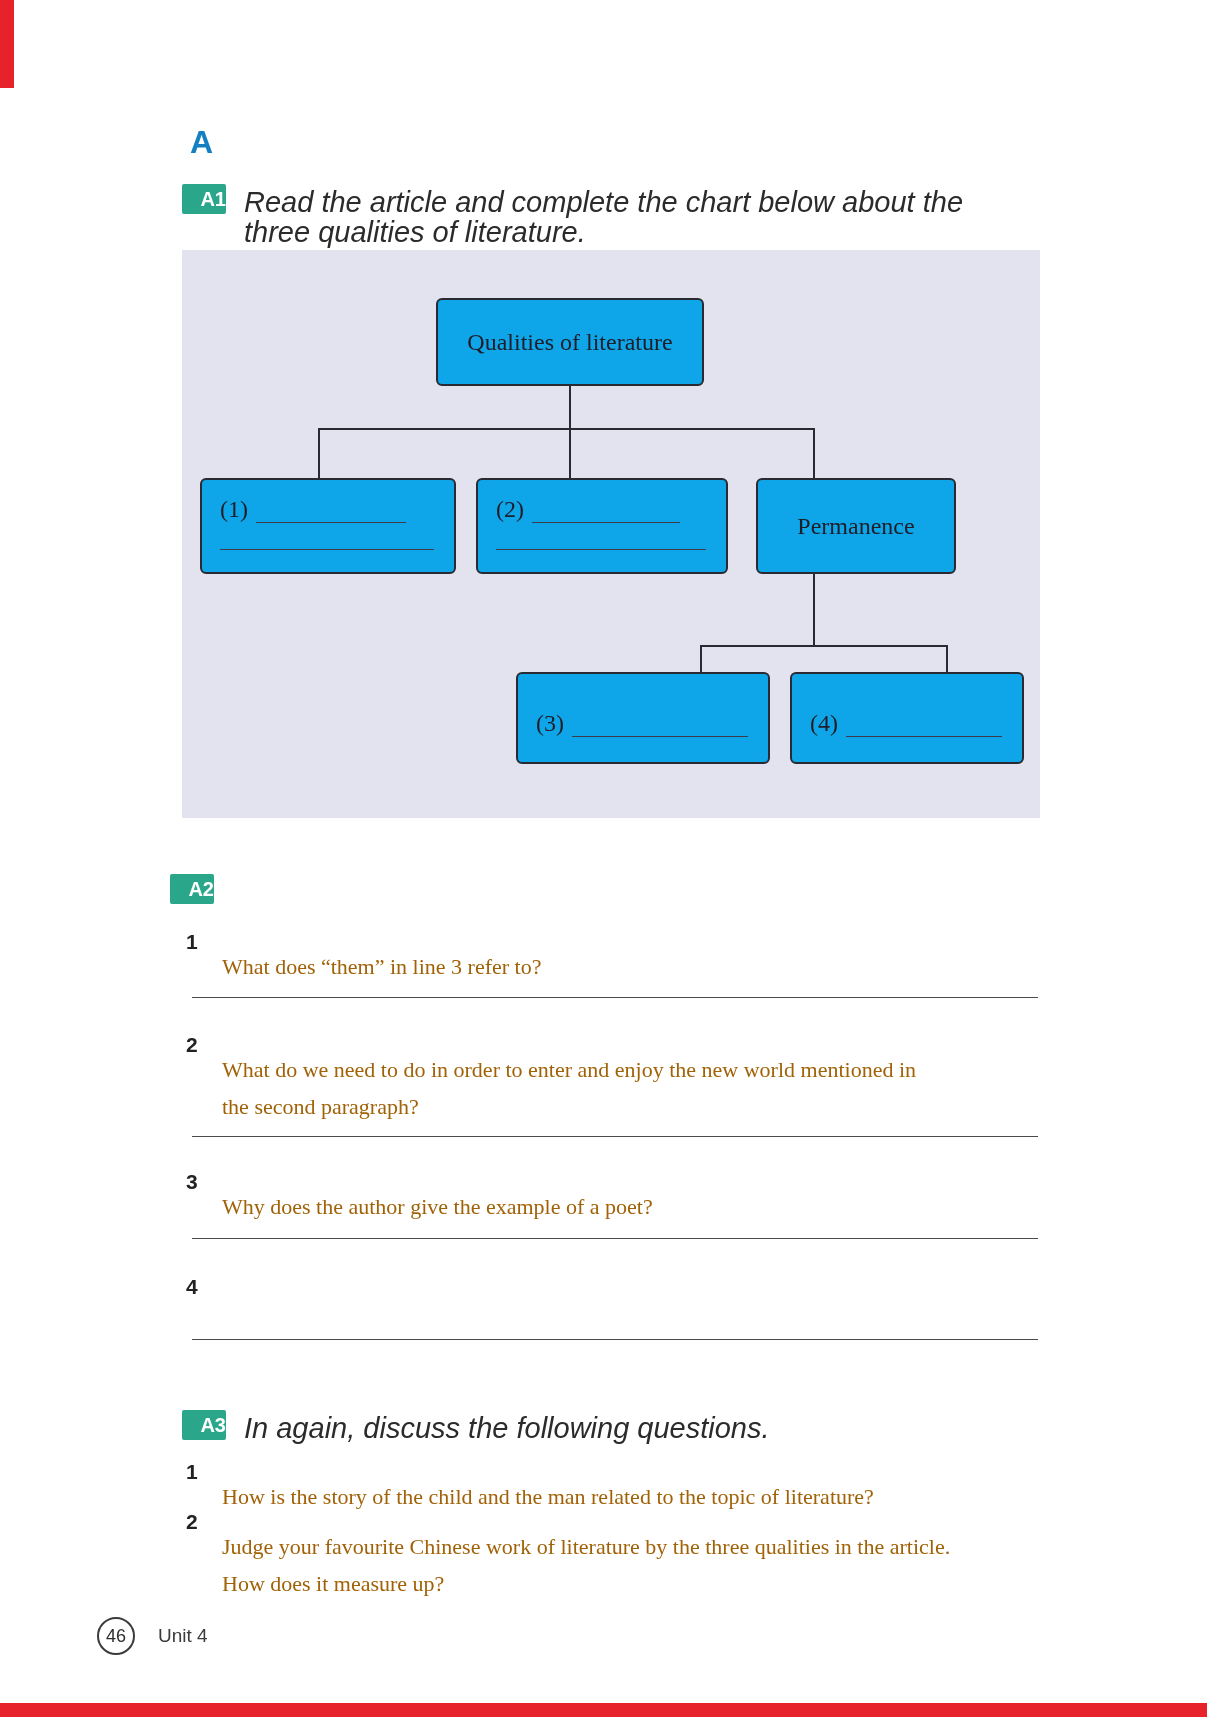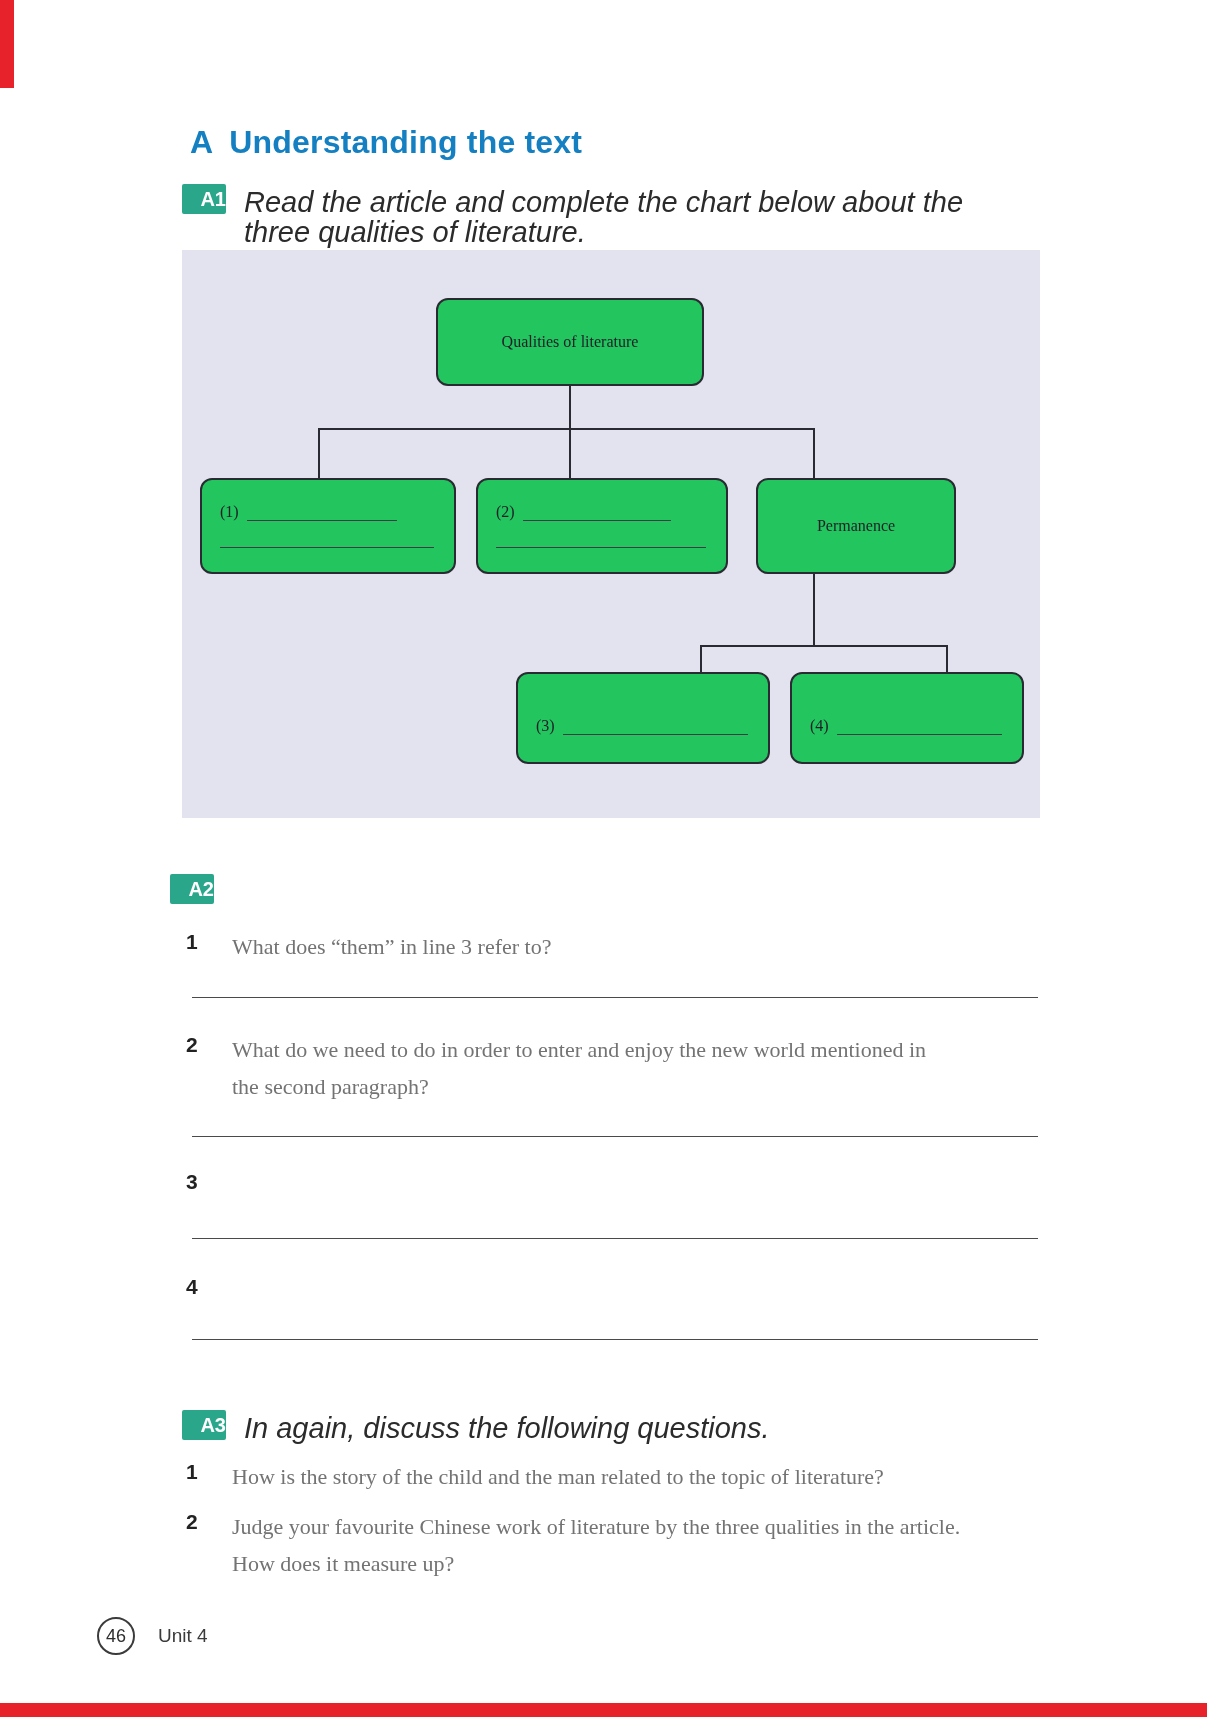--- a/index.html
+++ b/index.html
@@ -16,52 +16,51 @@
 
   
   .badge{position:absolute;width:44px;height:30px;background:#2aa78a;color:#ffffff;
          font-weight:bold;font-size:20px;display:flex;align-items:center;justify-content:flex-end;
          border-radius:2px;}
   .instruction{position:absolute;left:244px;width:790px;font-style:italic;font-size:29px;
                color:#2b2b2b;line-height:30px;}
 
   
   .panel{position:absolute;left:182px;top:250px;width:858px;height:568px;background:#e3e3ef;}
-  .node{position:absolute;background:#22c55e;border:2px solid #2a2a33;border-radius:12px;
-        box-sizing:border-box;font-family:"Liberation Serif",serif;font-size:16px;color:#1e1e28;}
+  .node{position:absolute;background:#0ea5e9;border:2px solid #2a2a33;border-radius:6px;
+        box-sizing:border-box;font-family:"Liberation Serif",serif;font-size:24px;color:#1e1e28;}
   .node-center{display:flex;align-items:center;justify-content:center;}
   .conn{position:absolute;background:#2a2a33;}
   .blank-row{display:flex;align-items:flex-end;gap:8px;padding:16px 20px 0 18px;}
   .blank-label{flex:0 0 auto;}
   .blank-line{flex:1 1 auto;border-bottom:1.6px solid #3c3c46;height:24px;}
   .blank-full{margin:26px 20px 0 18px;border-bottom:1.6px solid #3c3c46;height:0;}
 
   
   .qnum{position:absolute;left:186px;width:22px;font-weight:bold;font-size:21px;color:#222222;}
-  .qtext{position:absolute;left:232px;width:824px;font-family:"Liberation Serif",serif;
-         font-size:22px;color:#737373;line-height:37px;white-space:pre-line;}
+  .qtext{position:absolute;left:222px;width:824px;font-family:"Liberation Serif",serif;
+         font-size:22px;color:#a16207;line-height:37px;white-space:pre-line;margin-top:20px;}
   .answer-line{position:absolute;left:192px;width:846px;height:0;border-bottom:1.6px solid #4a4a4a;}
 
   
   .page-circle{position:absolute;left:97px;top:1617px;width:38px;height:38px;border:2px solid #3b3b3b;
                border-radius:50%;box-sizing:border-box;display:flex;align-items:center;justify-content:center;
                font-size:18px;color:#2e2e2e;}
   .unit-label{position:absolute;left:158px;top:1625px;font-size:19px;color:#3b3b3b;}
 </style>
 </head>
 <body>
 
 <div class="page">
 
   <div class="mark-top-left"></div>
   <div class="mark-bottom"></div>
 
   <div class="heading">
     <span>A</span>
-    <span>Understanding the text</span>
   </div>
 
   <div class="badge" style="left:182px;top:184px;">
     <span>A1</span>
   </div>
   <div class="instruction" style="top:187px;">Read the article and complete the chart below about the three qualities of literature.</div>
 
   <div class="panel">
 
     <div class="conn" style="left:387px;top:136px;width:2px;height:42px;"></div>
@@ -120,20 +119,21 @@
   <div class="qnum" style="top:930px;">1</div>
   <div class="qtext" style="top:928px;">What does “them” in line 3 refer to?</div>
   <div class="answer-line" style="top:997px;"></div>
 
   <div class="qnum" style="top:1033px;">2</div>
   <div class="qtext" style="top:1031px;">What do we need to do in order to enter and enjoy the new world mentioned in
 the second paragraph?</div>
   <div class="answer-line" style="top:1136px;"></div>
 
   <div class="qnum" style="top:1170px;">3</div>
+  <div class="qtext" style="top:1168px;">Why does the author give the example of a poet?</div>
   <div class="answer-line" style="top:1238px;"></div>
 
   <div class="qnum" style="top:1275px;">4</div>
   <div class="answer-line" style="top:1339px;"></div>
 
   <div class="badge" style="left:182px;top:1410px;">
     <span>A3</span>
   </div>
   <div class="instruction" style="top:1413px;">In again, discuss the following questions.</div>
 

